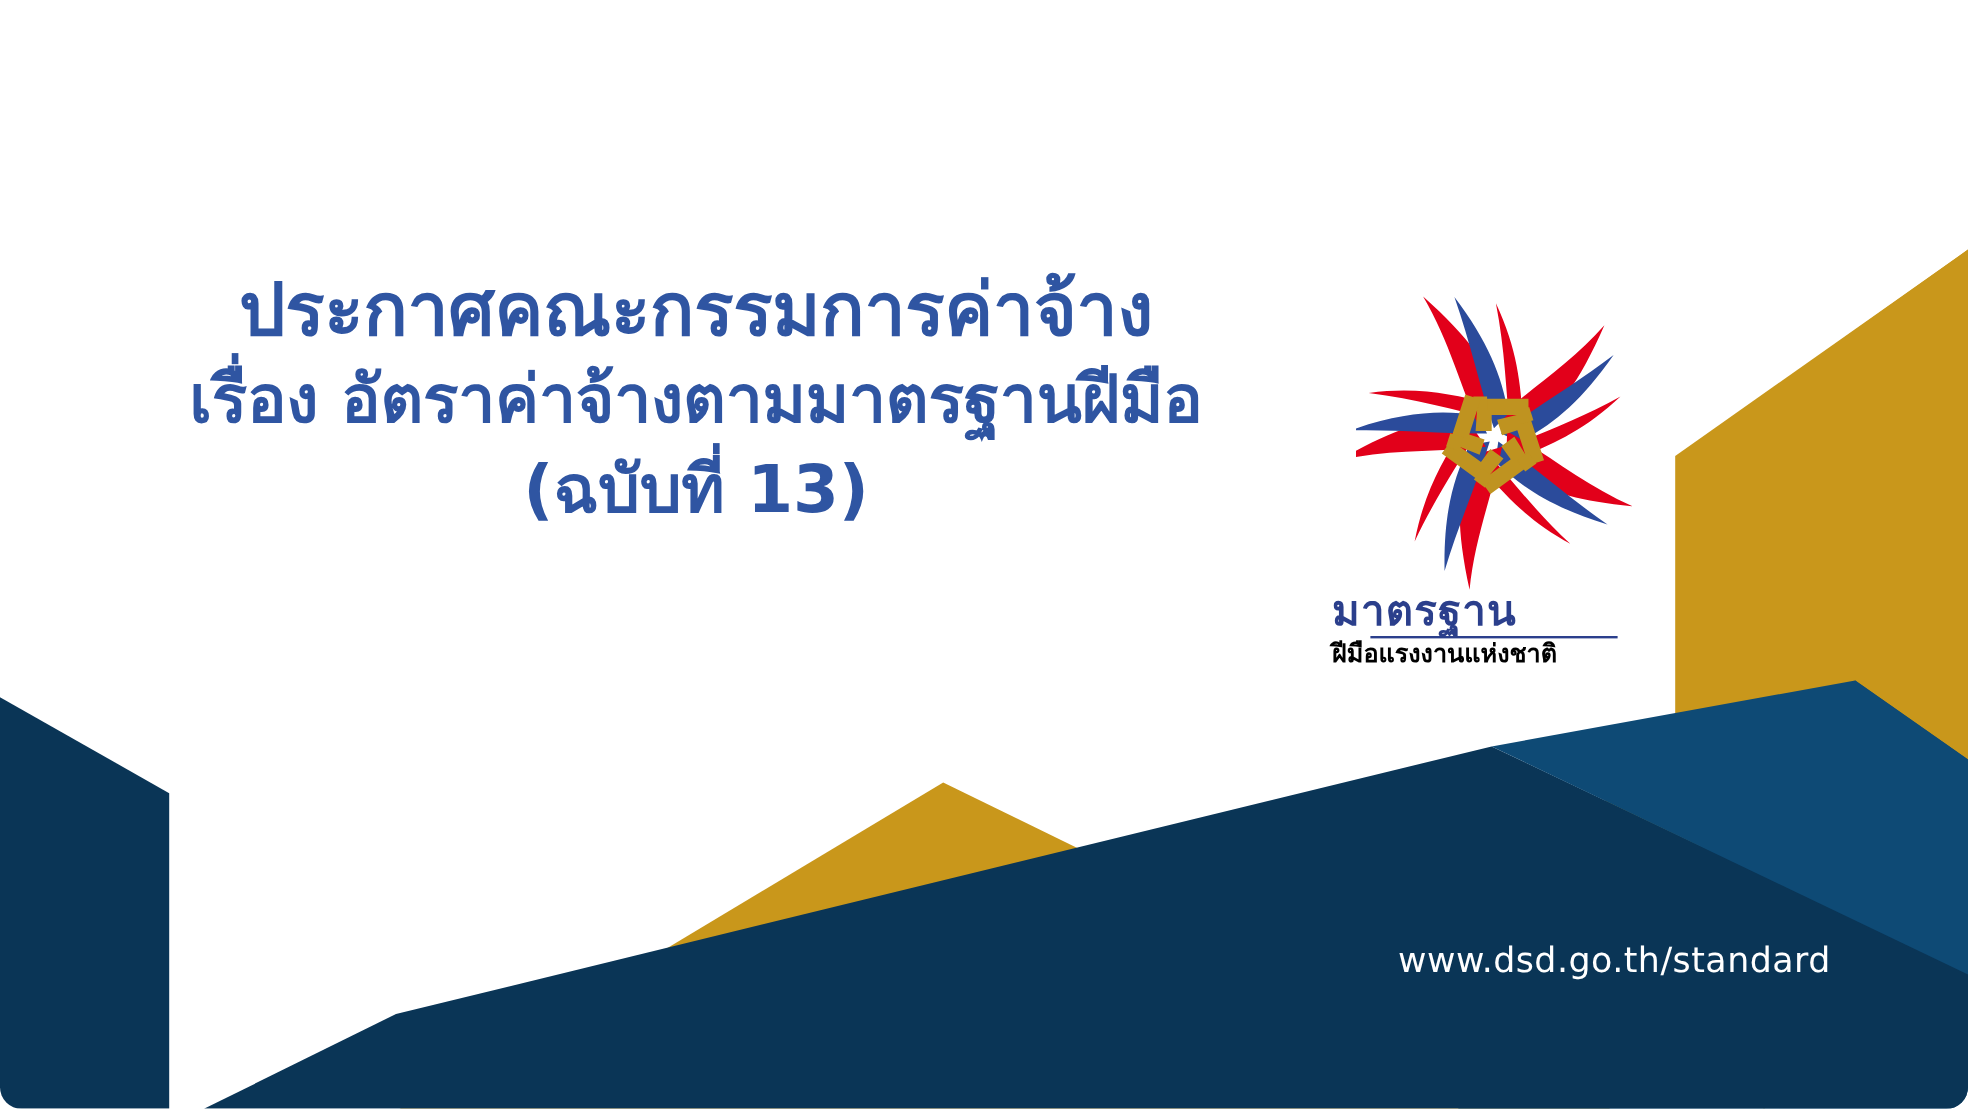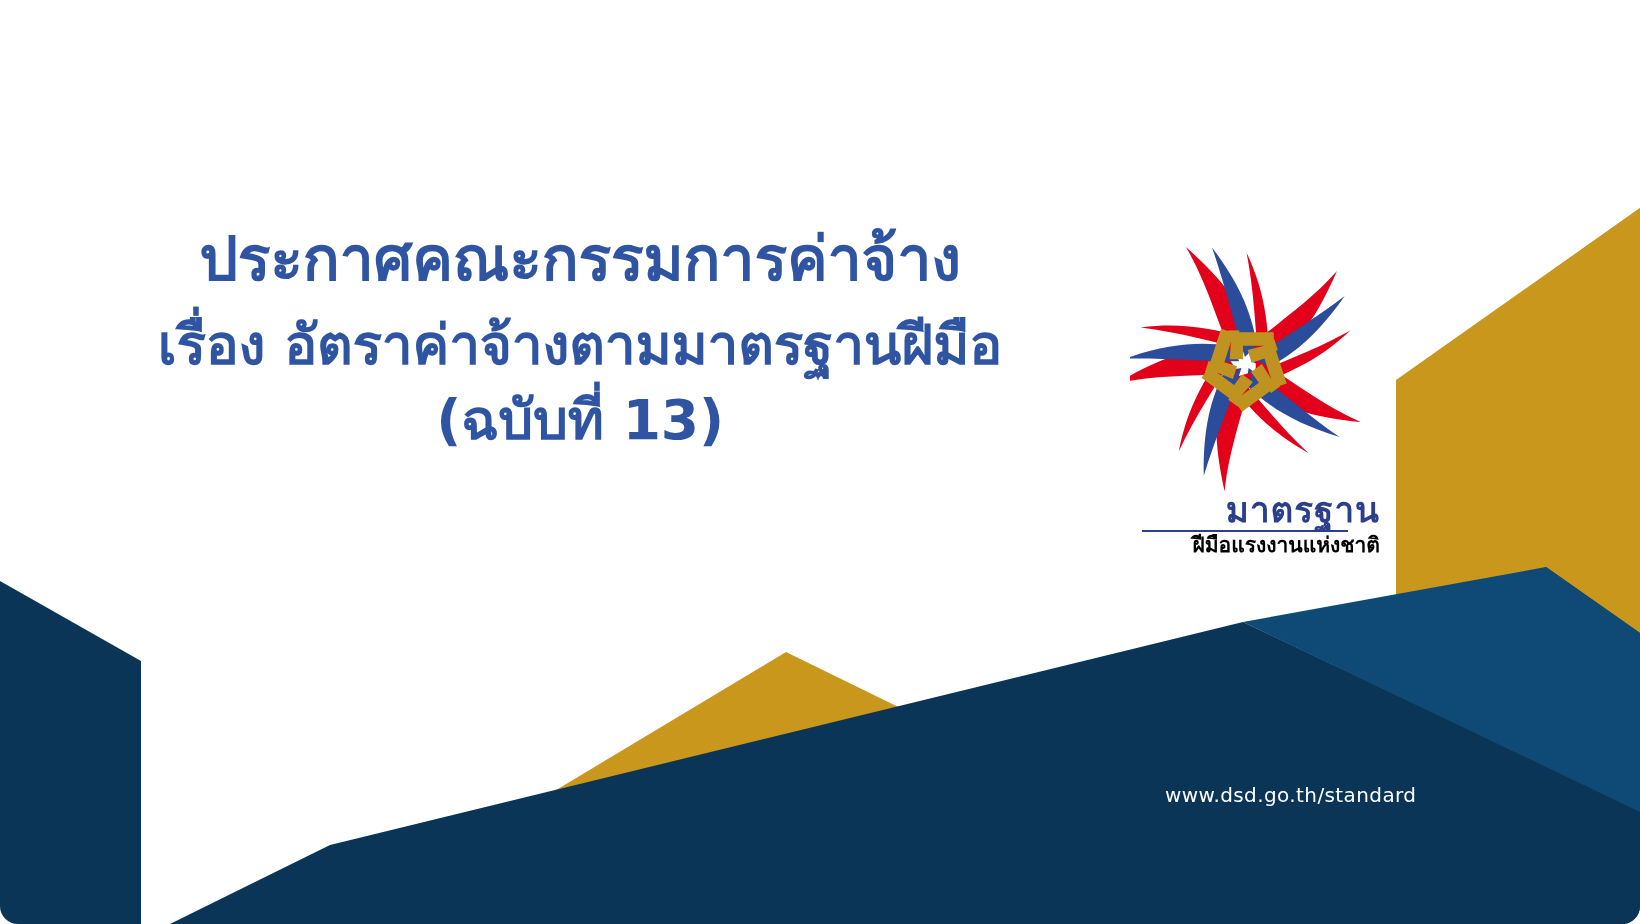--- a/index.html
+++ b/index.html
@@ -41,31 +41,31 @@
   }
   .headline-line {
     color: #2f55a2;
     font-weight: bold;
     line-height: 1.22;
     letter-spacing: -0.2px;
     white-space: nowrap;
     font-family: "DejaVu Sans", "Liberation Sans", sans-serif;
   }
   #headline-line-1 { font-size: 61px; }
-  #headline-line-2 { font-size: 55px; margin-top: 16px; }
+  #headline-line-2 { font-size: 55px; margin-top: 4px; }
   #headline-line-3 { font-size: 55px; margin-top: 7px; }
 
   
   #logo-block {
     position: absolute;
     left: 1110px;
     top: 228px;
     width: 270px;
     z-index: 9;
-    text-align: right;
+    text-align: left;
   }
   #logo-mark {
     width: 230px;
     height: 270px;
     margin: 0 auto;
     display: block;
   }
   #logo-wordmark {
     margin-top: -6px;
     font-size: 35px;
@@ -88,21 +88,21 @@
     line-height: 1.1;
     font-family: "DejaVu Sans", "Liberation Sans", sans-serif;
   }
 
   
   #site-url {
     position: absolute;
     left: 1165px;
     top: 783px;
     color: #ffffff;
-    font-size: 20px;
+    font-size: 29px;
     letter-spacing: 0.4px;
     z-index: 10;
     font-family: "DejaVu Sans", "Liberation Sans", sans-serif;
     white-space: nowrap;
   }
 </style>
 </head>
 <body>
 
 <div id="banner">

